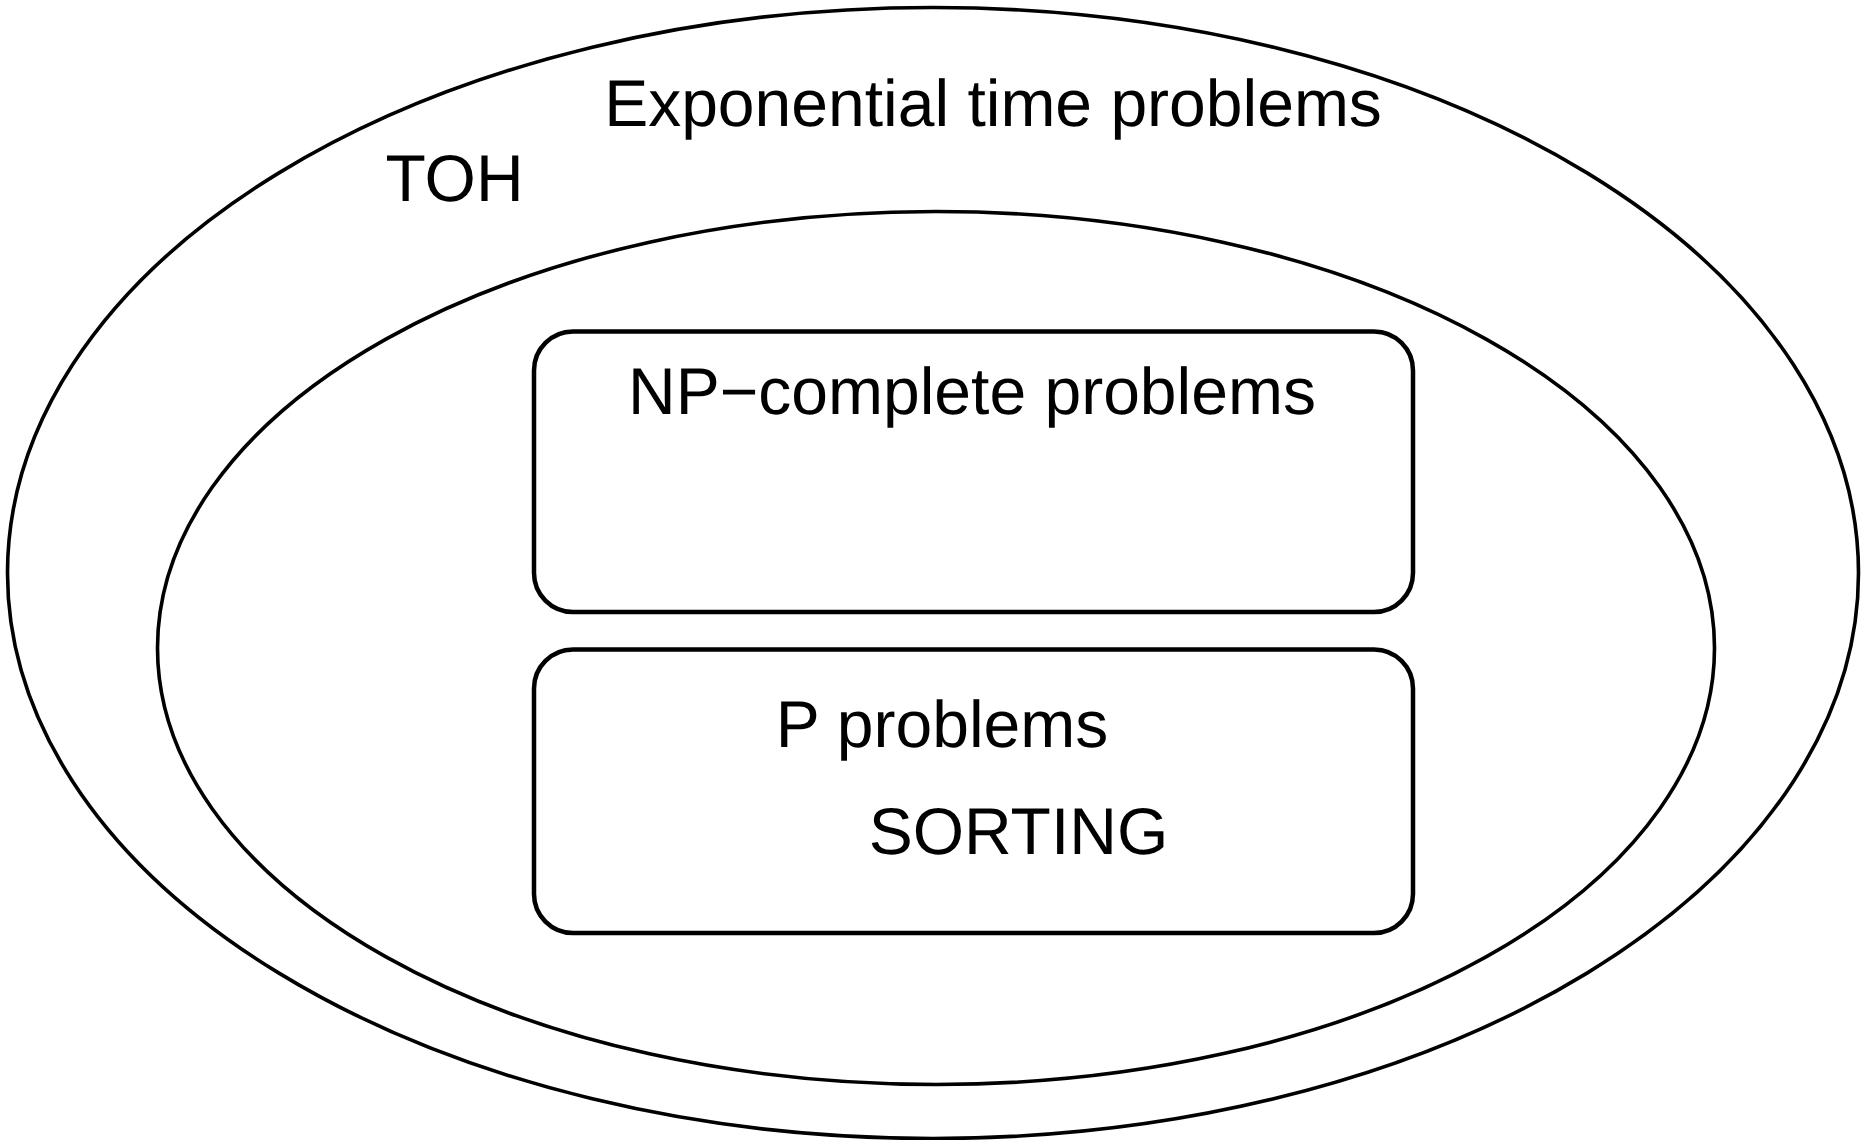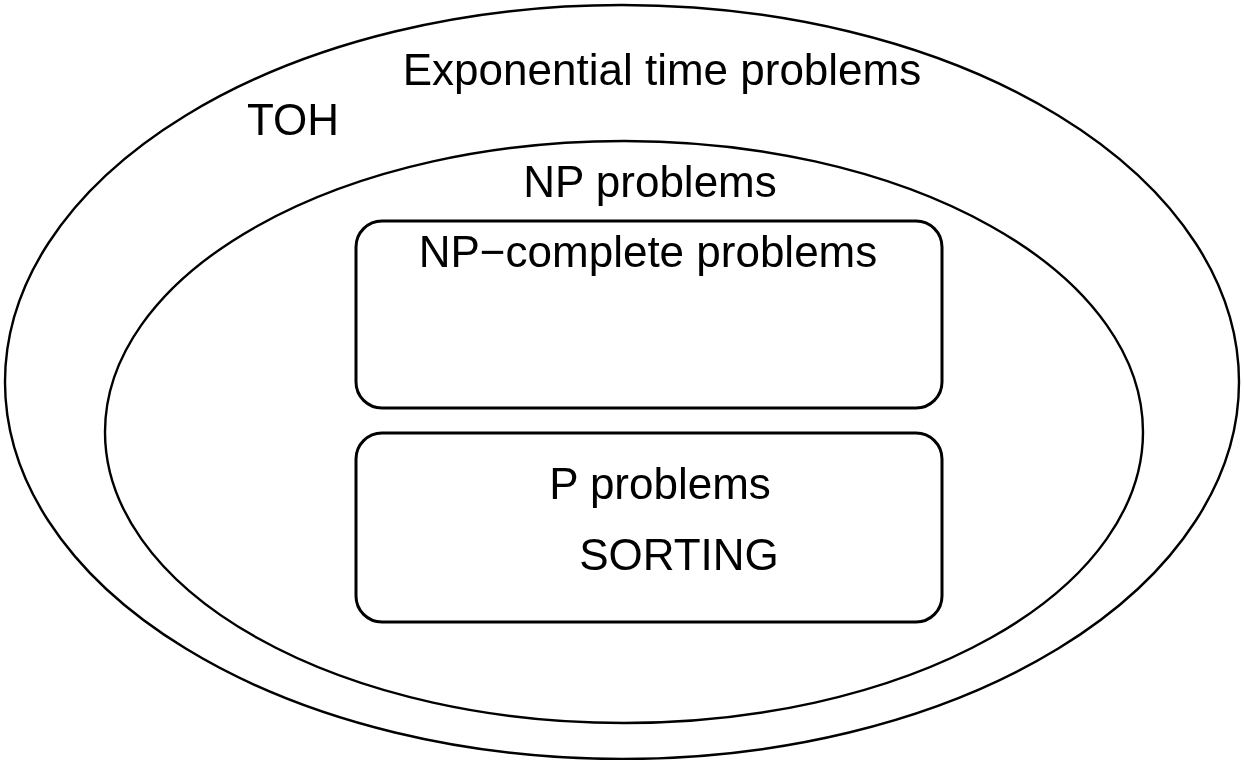--- a/index.html
+++ b/index.html
@@ -23,44 +23,43 @@
   .label {
     position: absolute;
     transform: translate(-50%, -50%);
     white-space: nowrap;
     font-size: 44px;
     line-height: 1;
     color: #000000;
     letter-spacing: 0px;
   }
   .label-exponential { left: 662px; top: 70px; }
-  .label-toh         { left: 293px; top: 120px; }
+  .label-toh         { left: 303px; top: 120px; }
   .label-np          { left: 650px; top: 182px; }
-  .label-npc-title   { left: 648px; top: 252px; }
+  .label-npc-title   { left: 648px; top: 262px; }
   .label-npc-example { left: 649px; top: 344px; }
-  .label-p-title     { left: 660px; top: 484px; }
+  .label-p-title     { left: 628px; top: 484px; }
   .label-p-example   { left: 655px; top: 555px; margin-left: 24px; }
 </style>
 </head>
 <body>
 
 <div class="canvas">
 
   <svg class="shapes" width="1244" height="764" viewBox="0 0 1244 764">
     <ellipse cx="622" cy="382" rx="617" ry="377" fill="none" stroke="#000000" stroke-width="2.4"></ellipse>
     <ellipse cx="624" cy="432" rx="519" ry="291" fill="none" stroke="#000000" stroke-width="2.4"></ellipse>
     <rect x="356" y="221" width="586" height="187" rx="26" ry="26" fill="none" stroke="#000000" stroke-width="3"></rect>
     <rect x="356" y="433" width="586" height="189" rx="26" ry="26" fill="none" stroke="#000000" stroke-width="3"></rect>
   </svg>
 
   <div class="label label-exponential">Exponential time problems</div>
 
   <div class="label label-toh">TOH</div>
 
-  <div class="label label-np">NP problems</div>
 
   <div class="label label-npc-title">NP−complete problems</div>
 
 
   <div class="label label-p-title">P problems</div>
 
   <div class="label label-p-example">SORTING</div>
 
 </div>
 

